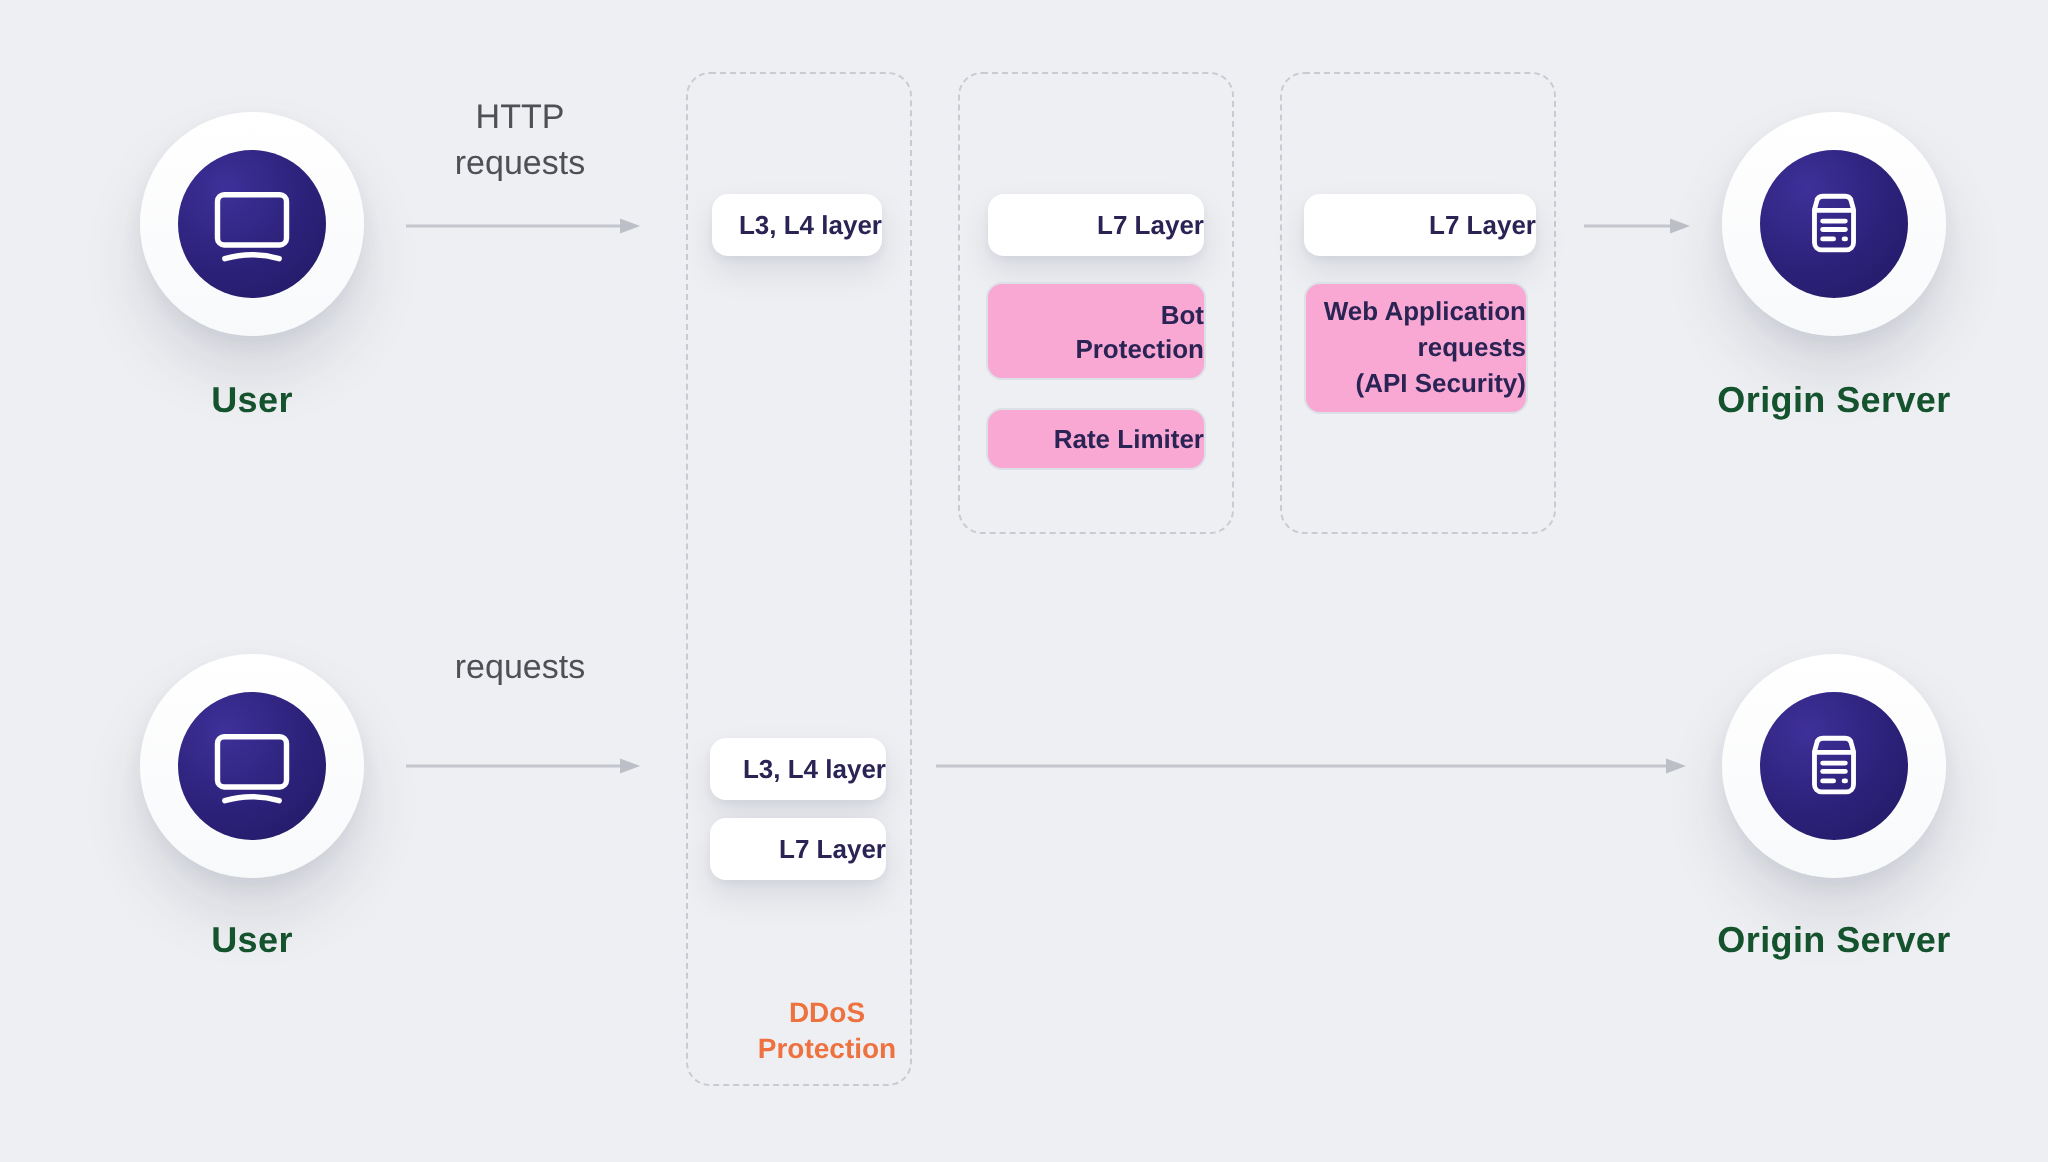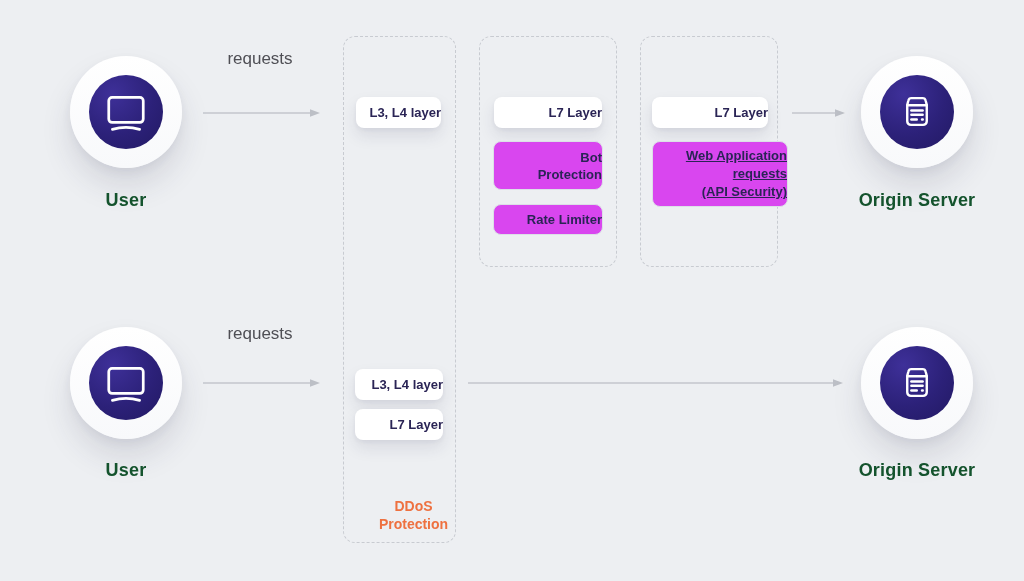--- a/index.html
+++ b/index.html
@@ -38,21 +38,21 @@
     position:absolute;box-sizing:border-box;
     display:flex;flex-direction:column;align-items:flex-end;justify-content:center;
     border-radius:8px;text-align:center;
     font-size:13px;font-weight:700;color:#2a2455;line-height:17px;
   }
   .pill.solid{
     background:#ffffff;
     box-shadow:0 8px 16px rgba(40,40,80,.10),0 2px 4px rgba(40,40,80,.05);
   }
   .pill.outline{
-    background:#d946ef;border:1px solid #dce0e7;
+    background:#f9a8d4;border:1px solid #dce0e7;
   }
   .caption{
     position:absolute;text-align:center;
     font-size:14px;font-weight:700;color:#ee7140;line-height:18px;
   }
   .caption span{display:block;margin-left:28px;}
   .arrow{position:absolute;display:block;}
   .icon-svg{display:block;}
 </style>
 </head>
@@ -64,20 +64,21 @@
     <div class="node-inner">
       <svg class="icon-svg" width="46" height="46" viewBox="0 0 44 44" fill="none">
         <rect x="5.5" y="8" width="33" height="24" rx="3.2" stroke="#ffffff" stroke-width="2.6"></rect>
         <path d="M9 38.6 Q22 34.8 35 38.6" stroke="#ffffff" stroke-width="2.6" stroke-linecap="round"></path>
       </svg>
     </div>
   </div>
   <div class="node-label" style="left:26px;top:190px;">User</div>
 
   <div class="flow-label" style="left:150px;top:47px;">
+    <span>HTTP</span>
     <span>requests</span>
   </div>
   <svg class="arrow" style="left:203px;top:107px;" width="118" height="12">
     <line x1="0" y1="6" x2="109" y2="6" stroke="#c3c6cc" stroke-width="1.6"></line>
     <polygon points="107,2.2 117,6 107,9.8" fill="#bcbfc6"></polygon>
   </svg>
 
   <div class="dashed-box" style="left:343px;top:36px;width:113px;height:507px;"></div>
 
   <div class="pill solid" style="left:356px;top:97px;width:85px;height:31px;">
@@ -107,21 +108,21 @@
   </div>
   <div class="pill outline" style="left:493px;top:204px;width:110px;height:31px;">
     <span>Rate Limiter</span>
   </div>
 
   <div class="dashed-box" style="left:640px;top:36px;width:138px;height:231px;"></div>
 
   <div class="pill solid" style="left:652px;top:97px;width:116px;height:31px;">
     <span>L7 Layer</span>
   </div>
-  <div class="pill outline" style="left:652px;top:141px;width:136px;height:66px;line-height:18px;text-decoration:underline;">
+  <div class="pill outline" style="left:652px;top:141px;width:112px;height:66px;line-height:18px;">
     <span>Web Application</span>
     <span>requests</span>
     <span>(API Security)</span>
   </div>
 
   <svg class="arrow" style="left:792px;top:107px;" width="54" height="12">
     <line x1="0" y1="6" x2="45" y2="6" stroke="#c3c6cc" stroke-width="1.6"></line>
     <polygon points="43,2.2 53,6 43,9.8" fill="#bcbfc6"></polygon>
   </svg>
 

